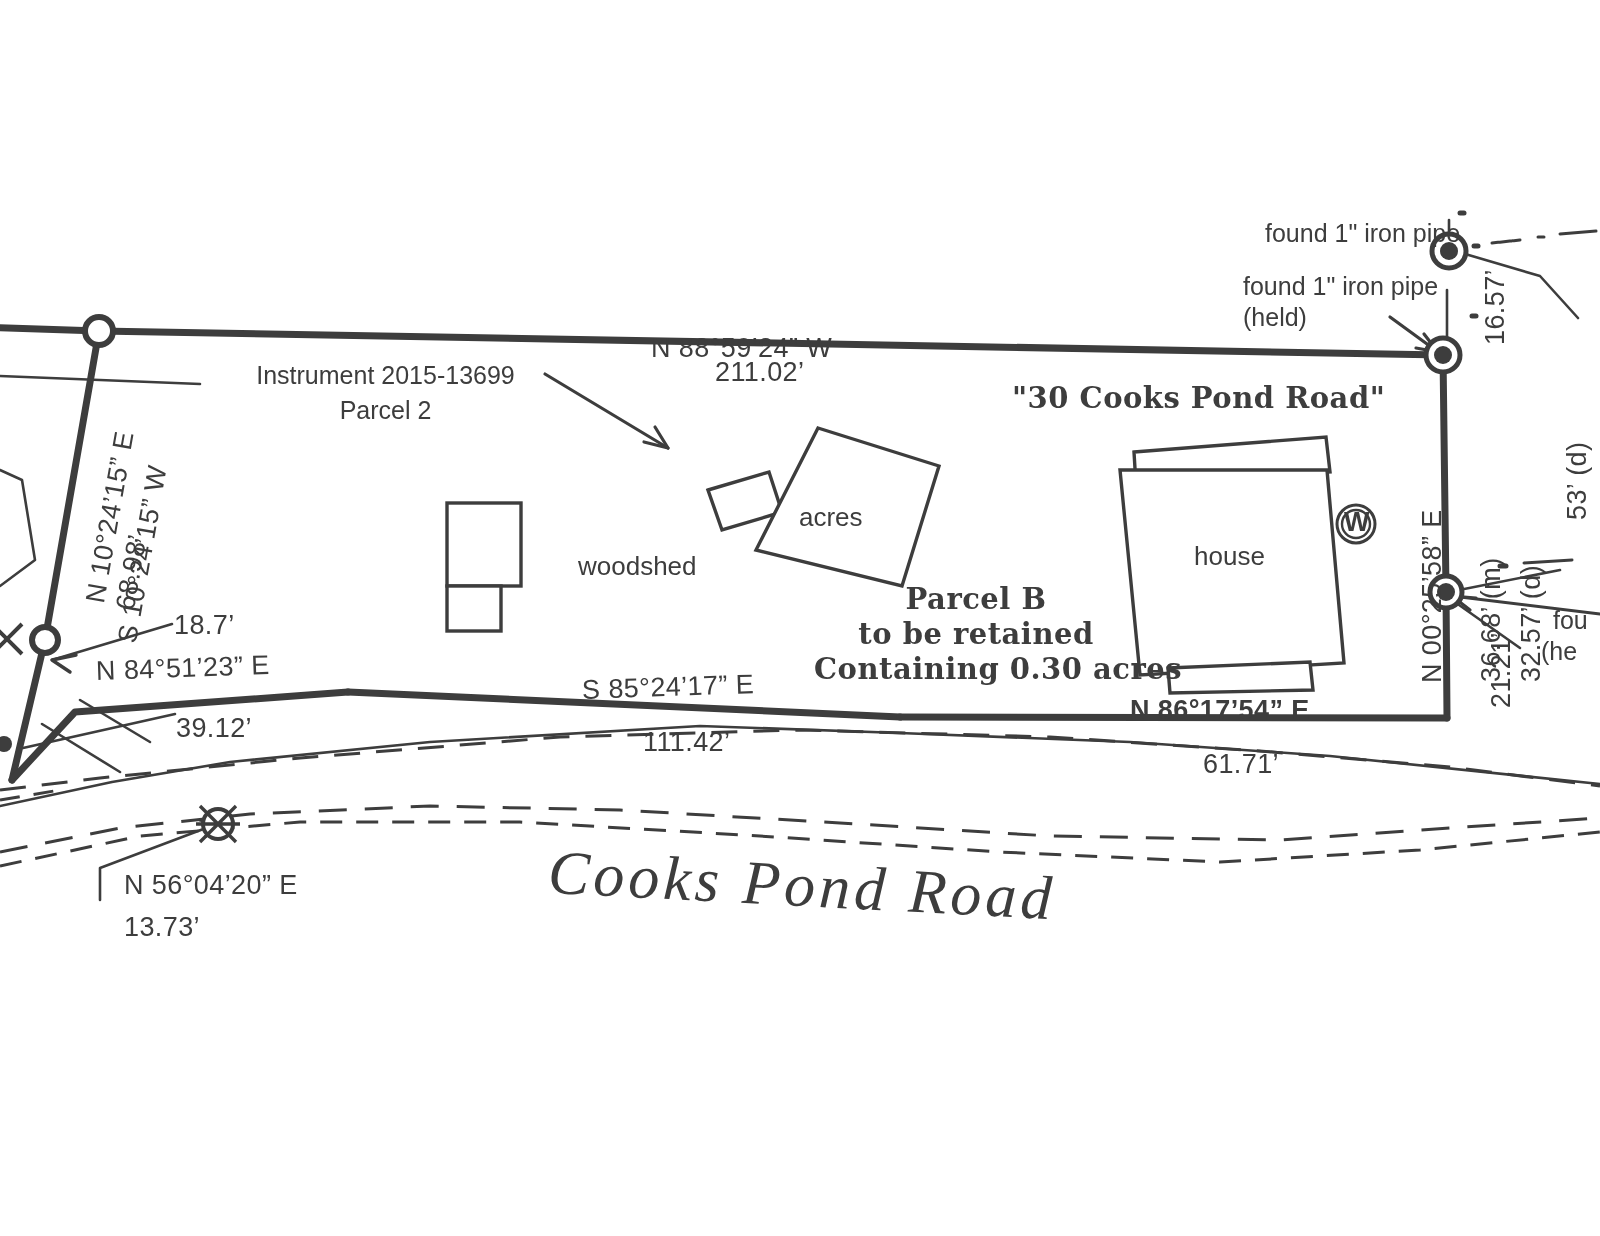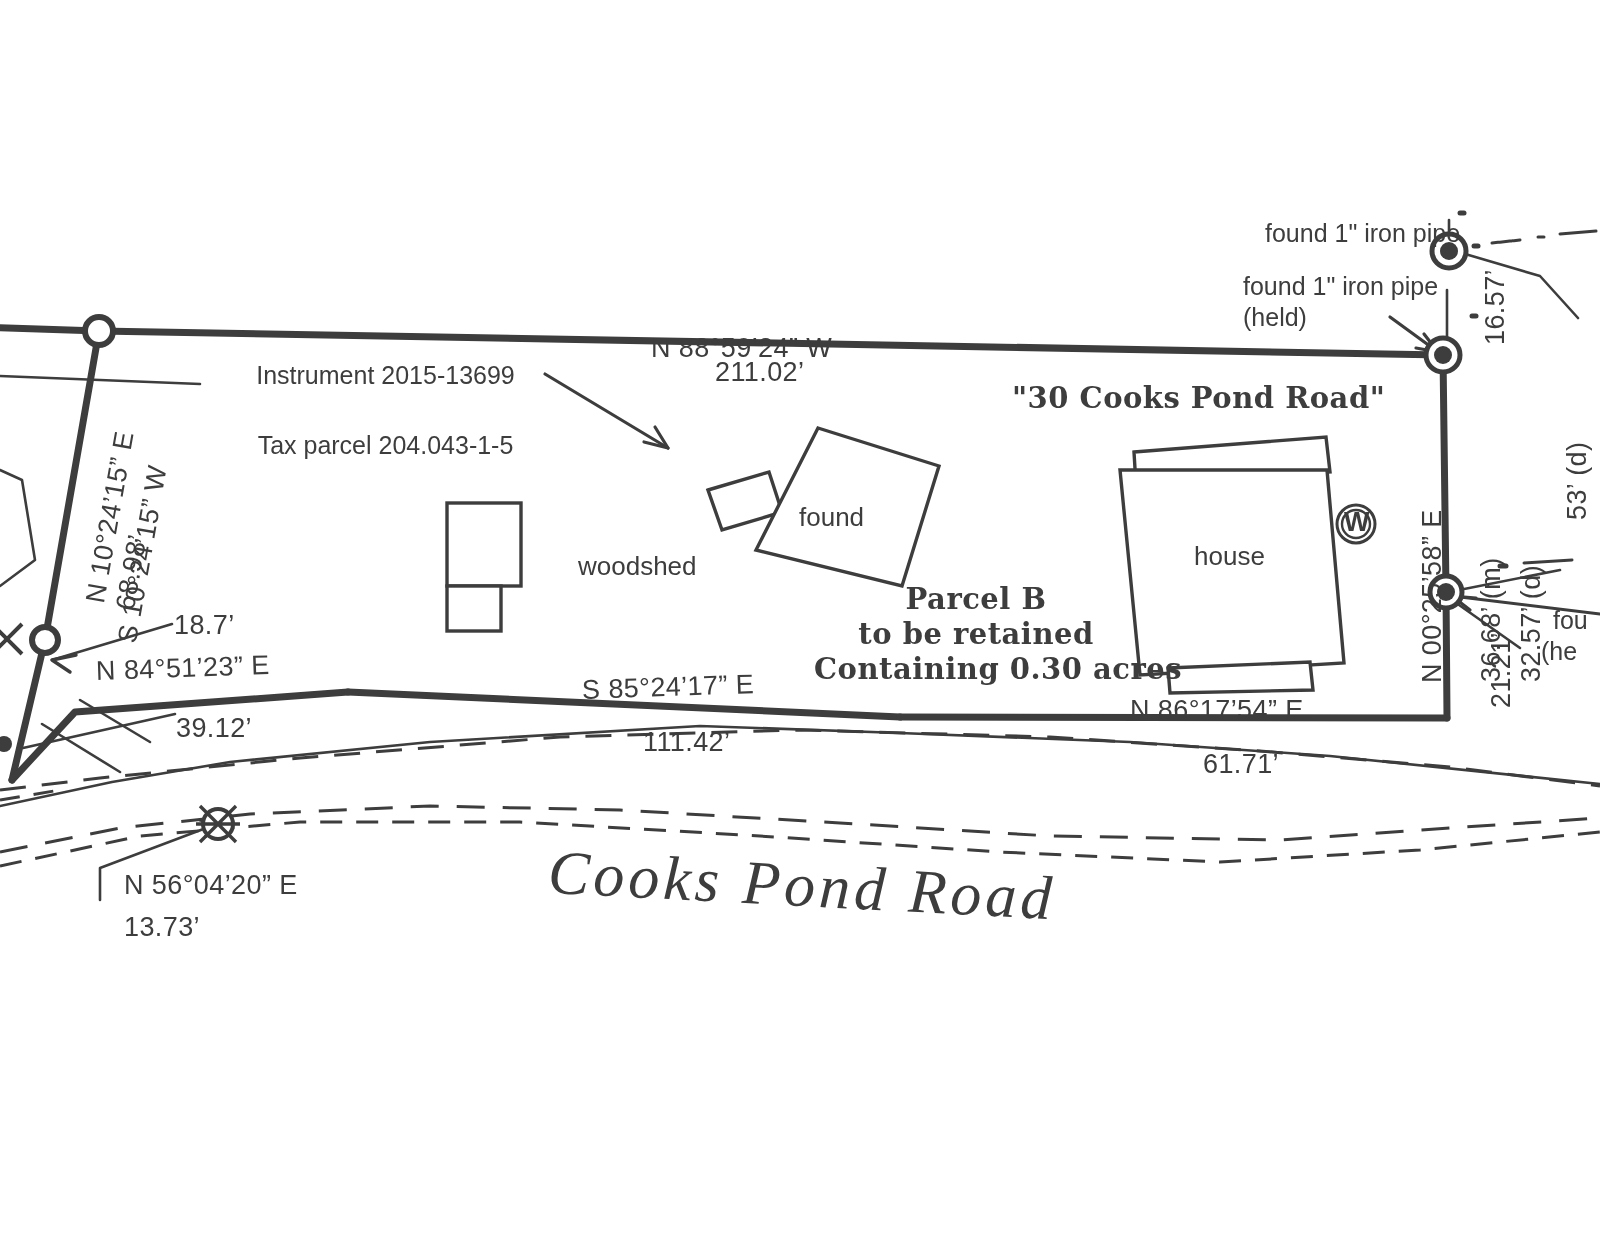--- a/index.html
+++ b/index.html
@@ -162,41 +162,41 @@
   <div class="lbl sans bearing" style="left:651px; top:305px;margin-top:28px;">N  88°59’24”  W</div>
   <div class="lbl sans dist" style="left:715px; top:357px;">211.02’</div>
 
   <div class="lbl sans bearing rot90" style="left:80px; top:600px; transform: rotate(-80deg);">N  10°24’15”  E</div>
   <div class="lbl sans dist rot90" style="left:110px; top:607px; transform: rotate(-80deg);">68.98’</div>
   <div class="lbl sans bearing rot90" style="left:112px; top:640px; transform: rotate(-80deg);">S  10°24’15”  W</div>
 
   <div class="lbl sans dist" style="left:174px; top:610px;">18.7’</div>
 
   <div class="lbl sans note ctr" style="left:228px; top:361px; width:315px;">Instrument 2015-13699</div>
-  <div class="lbl sans note ctr" style="left:228px; top:431px; width:315px;">Tax parcel 204.043-1-5</div>
+  <div class="lbl sans note ctr" style="left:228px; top:396px; width:315px;">Parcel 2</div>
 
   <div class="lbl sans bld" style="left:530px; top:552px;margin-left:48px;">woodshed</div>
-  <div class="lbl sans bld" style="left:799px; top:503px;">found</div>
+  <div class="lbl sans bld" style="left:799px; top:503px;">acres</div>
   <div class="lbl sans bld" style="left:1194px; top:542px;">house</div>
 
   <div class="lbl sans" style="left:1344px; top:507px; font-size:27px; font-weight:bold;">W</div>
 
   <div class="lbl slab" style="left:1012px; top:382px; font-size:29px;">"30 Cooks Pond Road"</div>
 
   <div class="lbl slab ctr" style="left:786px; top:583px; width:380px; font-size:29px;">Parcel B</div>
   <div class="lbl slab ctr" style="left:786px; top:618px; width:380px; font-size:29px;">to be retained</div>
   <div class="lbl slab ctr" style="left:770px; top:653px; width:412px; font-size:29px;text-align:right;">Containing 0.30 acres</div>
 
   <div class="lbl sans bearing" style="left:96px; top:653px; transform: rotate(-2deg);">N  84°51’23”  E</div>
   <div class="lbl sans dist" style="left:176px; top:713px;">39.12’</div>
 
   <div class="lbl sans bearing" style="left:582px; top:672px; transform: rotate(-2deg);">S  85°24’17”  E</div>
   <div class="lbl sans dist" style="left:643px; top:727px;">111.42’</div>
 
-  <div class="lbl sans bearing" style="left:1130px; top:695px;">N  86°17’54”  E</div>
+  <div class="lbl sans bearing" style="left:1130px; top:695px;font-weight:bold;">N  86°17’54”  E</div>
   <div class="lbl sans dist" style="left:1203px; top:749px;">61.71’</div>
 
   <div class="lbl sans bearing" style="left:124px; top:870px;">N  56°04’20”  E</div>
   <div class="lbl sans dist" style="left:124px; top:912px;">13.73’</div>
 
   <div class="lbl sans bearing rot90" style="left:1417px; top:683px; transform: rotate(-90deg);">N  00°25’58”  E</div>
   <div class="lbl sans dist rot90" style="left:1486px; top:708px; transform: rotate(-90deg);">21.21’</div>
 
   <div class="lbl sans dist rot90" style="left:1480px; top:345px; transform: rotate(-90deg);">16.57’</div>
   <div class="lbl sans dist rot90" style="left:1476px; top:682px; transform: rotate(-90deg);">36.68’  (m)</div>

